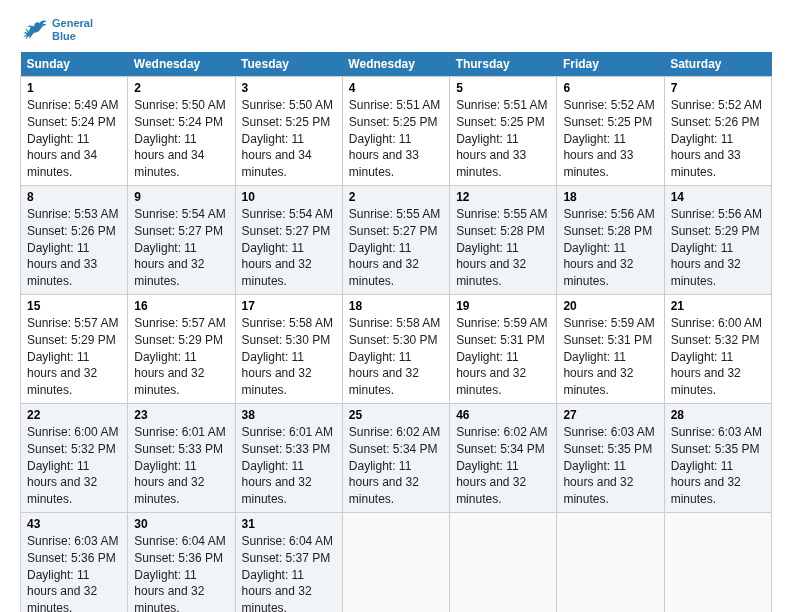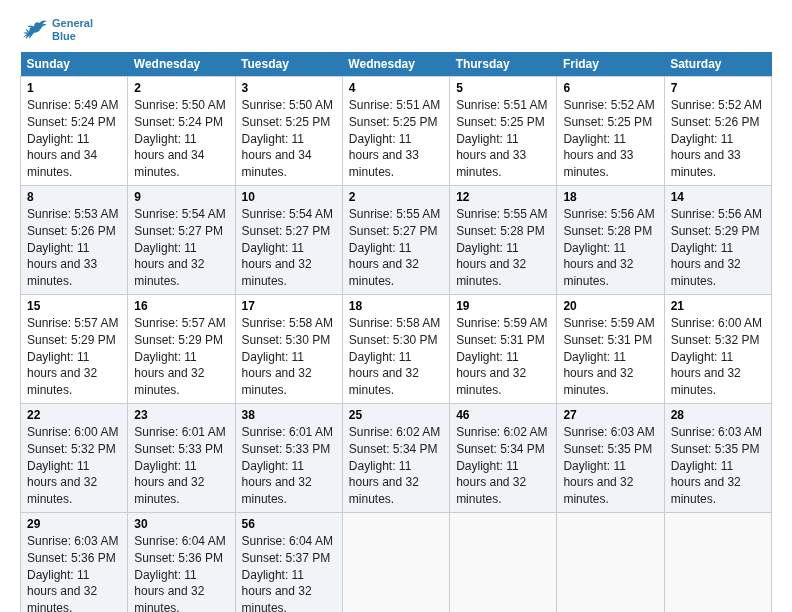--- a/index.html
+++ b/index.html
@@ -353,37 +353,37 @@
         <span class="day-num">28</span>
         <div class="day-info">
           Sunrise: 6:03 AM<br>
           Sunset: 5:35 PM<br>
           Daylight: 11 hours and 32 minutes.
         </div>
       </td>
         </tr>
         <tr>
           <td>
-        <span class="day-num">29</span>
+        <span class="day-num">43</span>
         <div class="day-info">
           Sunrise: 6:03 AM<br>
           Sunset: 5:36 PM<br>
           Daylight: 11 hours and 32 minutes.
         </div>
       </td>
           <td>
         <span class="day-num">30</span>
         <div class="day-info">
           Sunrise: 6:04 AM<br>
           Sunset: 5:36 PM<br>
           Daylight: 11 hours and 32 minutes.
         </div>
       </td>
           <td>
-        <span class="day-num">56</span>
+        <span class="day-num">31</span>
         <div class="day-info">
           Sunrise: 6:04 AM<br>
           Sunset: 5:37 PM<br>
           Daylight: 11 hours and 32 minutes.
         </div>
       </td>
           <td class="empty-cell"></td>
           <td class="empty-cell"></td>
           <td class="empty-cell"></td>
           <td class="empty-cell"></td>

